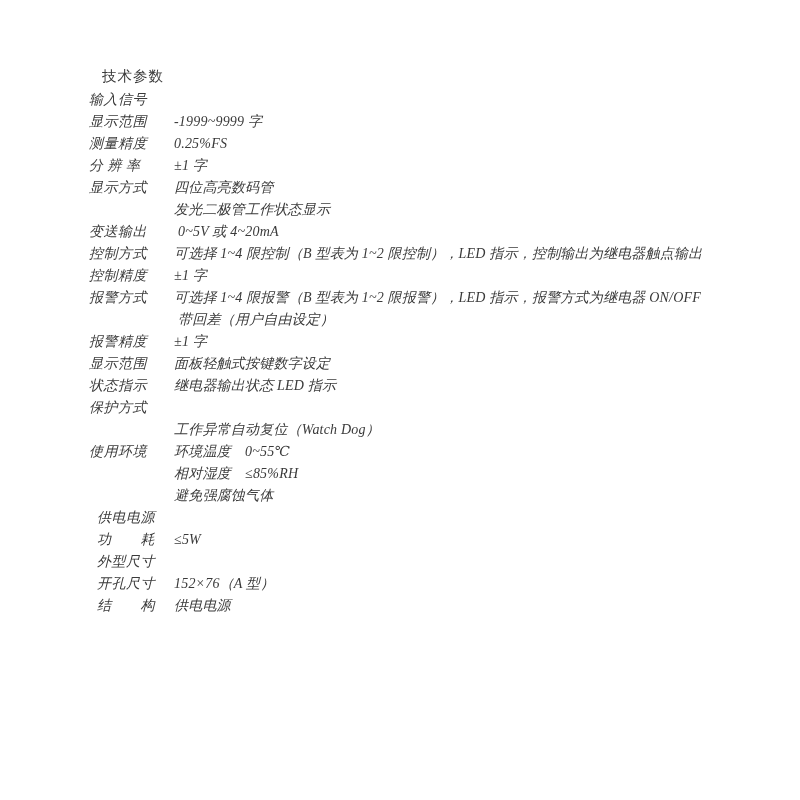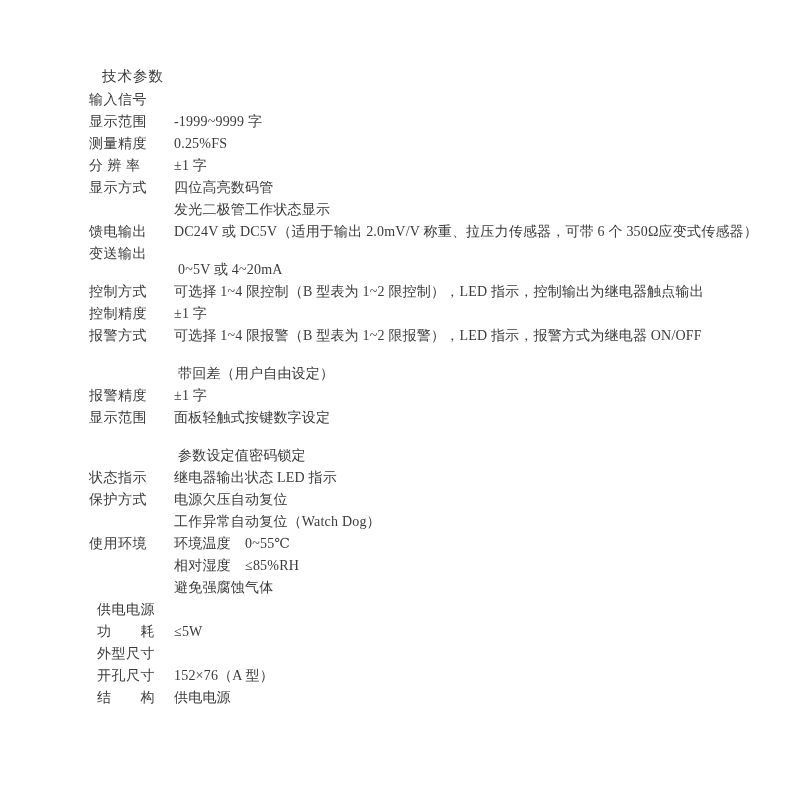--- a/index.html
+++ b/index.html
@@ -26,42 +26,42 @@
     line-height: 22px;
     margin-left: 13px;
     letter-spacing: 1px;
     white-space: pre;
   }
   .rows {
     margin-top: 2px;
   }
   .row {
     display: flex;
-    align-items: flex-start;
+    align-items: center;
     line-height: 22px;
     font-size: 14px;
+    font-style: italic;
   }
   .row .label {
     width: 85px;
     flex: 0 0 85px;
     box-sizing: border-box;
     white-space: pre;
     letter-spacing: 0.5px;
   }
   .row .label.lindent {
     padding-left: 8px;
   }
   .row .value {
     flex: 1 1 auto;
     white-space: pre;
     letter-spacing: 0.2px;
   }
   .row .value.vindent {
     padding-left: 4px;
-    margin-top: 16px;
   }
 </style>
 </head>
 <body style="color: rgb(58, 58, 58); background: rgb(255, 255, 255);">
 
 <div class="page">
   <div class="title">技术参数</div>
   <div class="rows">
   <div class="row">
     <div class="label">输入信号</div>
@@ -87,24 +87,20 @@
   <div class="row">
     <div class="label">显示方式</div>
     <div class="value">四位高亮数码管</div>
   </div>
 
   <div class="row">
     <div class="label"></div>
     <div class="value">发光二极管工作状态显示</div>
   </div>
 
-  <div class="row">
-    <div class="label">馈电输出</div>
-    <div class="value">DC24V 或 DC5V（适用于输出 2.0mV/V 称重、拉压力传感器，可带 6 个 350Ω应变式传感器）</div>
-  </div>
 
   <div class="row">
     <div class="label">变送输出</div>
     <div class="value vindent">0~5V 或 4~20mA</div>
   </div>
 
   <div class="row">
     <div class="label">控制方式</div>
     <div class="value">可选择 1~4 限控制（B 型表为 1~2 限控制），LED 指示，控制输出为继电器触点输出</div>
   </div>
@@ -128,33 +124,28 @@
     <div class="label">报警精度</div>
     <div class="value">±1 字</div>
   </div>
 
   <div class="row">
     <div class="label">显示范围</div>
     <div class="value">面板轻触式按键数字设定</div>
   </div>
 
 
-  <div class="row">
-    <div class="label"></div>
-    <div class="value vindent">参数设定值密码锁定</div>
-  </div>
 
   <div class="row">
     <div class="label">状态指示</div>
     <div class="value">继电器输出状态 LED 指示</div>
   </div>
 
   <div class="row">
     <div class="label">保护方式</div>
-    <div class="value">电源欠压自动复位</div>
   </div>
 
   <div class="row">
     <div class="label"></div>
     <div class="value">工作异常自动复位（Watch Dog）</div>
   </div>
 
 
   <div class="row">
     <div class="label">使用环境</div>

